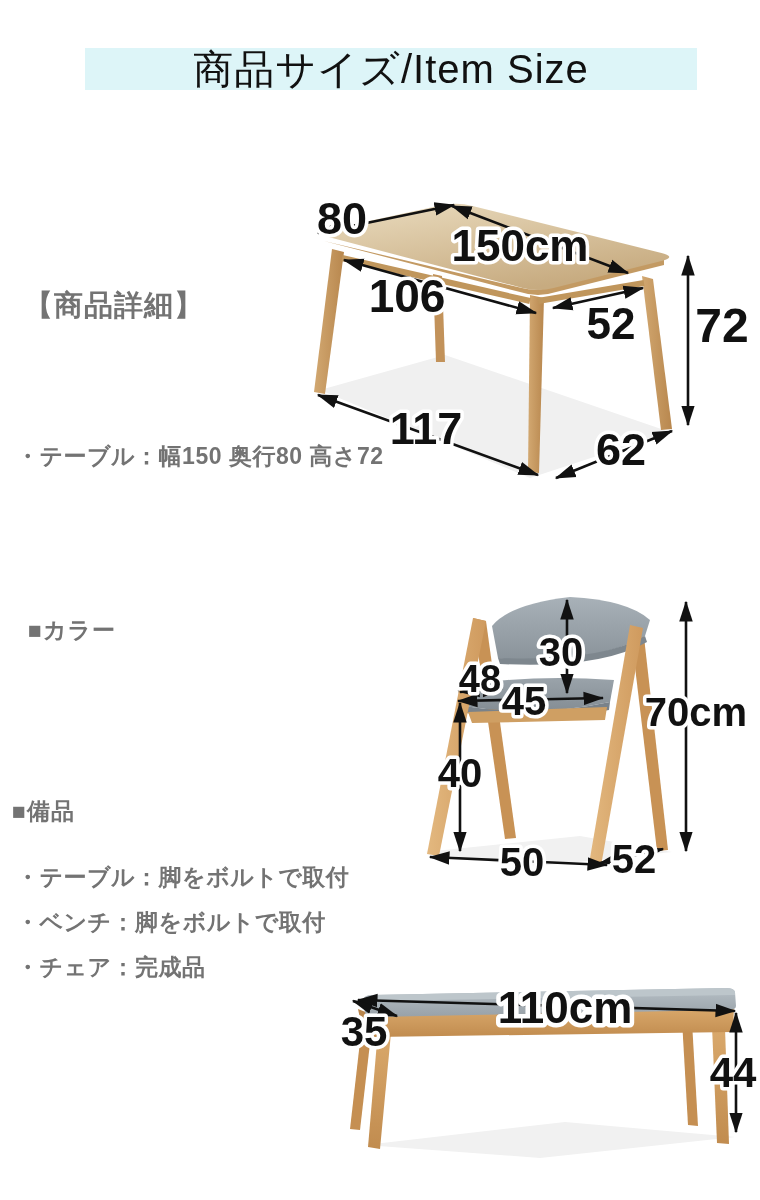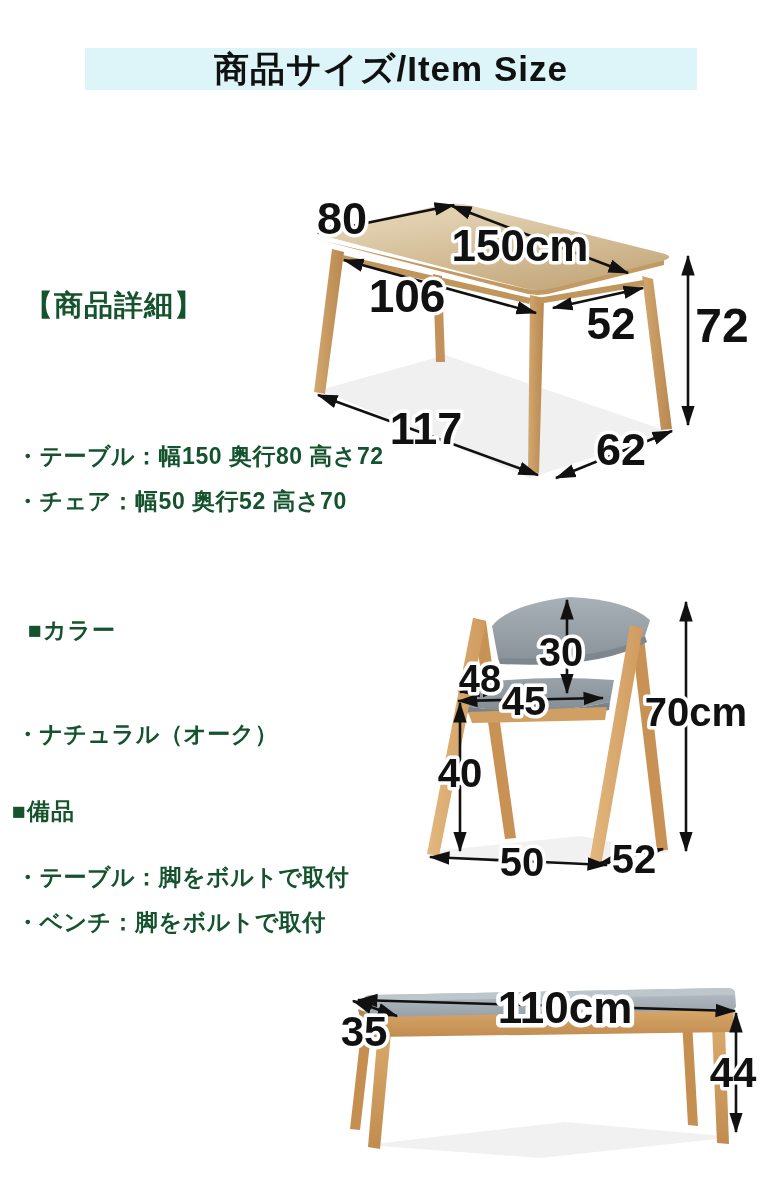--- a/index.html
+++ b/index.html
@@ -1,50 +1,49 @@
 <!DOCTYPE html>
 <html><head>
 <meta charset="utf-8">
 <style>
   html,body{margin:0;padding:0;background:#fff;}
   .page{position:relative;width:760px;height:1200px;background:#fff;overflow:hidden;
         font-family:"Liberation Sans","DejaVu Sans",sans-serif;color:#111;}
   .abs{position:absolute;white-space:nowrap;}
   .banner{left:85px;top:48px;width:612px;height:42px;background:#ddf5f8;
           display:flex;align-items:center;justify-content:center;}
-  .banner span{font-size:35px;font-weight:bold;letter-spacing:1px;}
-  .jp{font-weight:bold;color:#14532d;}
+  .banner span{font-size:40px;font-weight:normal;letter-spacing:1px;}
+  .jp{font-weight:bold;color:#737373;}
   .h1{font-size:29px;letter-spacing:1px;}
   .h2{font-size:23px;letter-spacing:1px;}
   .li{font-size:23px;letter-spacing:0.5px;margin-top:12px;}
   svg{position:absolute;overflow:visible;}
   .dim{font-family:"Liberation Sans","DejaVu Sans",sans-serif;font-weight:700;fill:#111;
        text-anchor:middle;paint-order:stroke;stroke:#ffffff;stroke-width:7px;stroke-linejoin:round;}
   .arrow{stroke:#111;stroke-width:2.6px;fill:none;}
 </style>
 </head>
 <body>
 
 <div class="page">
 
   <div class="abs banner">
     <span>商品サイズ/Item Size</span>
   </div>
 
   <div class="abs jp h1" style="left:24px;top:286px;">【商品詳細】</div>
 
   <div class="abs jp li" style="left:16px;top:429px;">・テーブル：幅150 奥行80 高さ72</div>
-  <div class="abs jp li" style="left:16px;top:474px;">・チェア：幅50 奥行52 高さ70</div>
 
   <div class="abs jp h2" style="left:28px;top:615px;">■カラー</div>
-  <div class="abs jp li" style="left:16px;top:707px;">・ナチュラル（オーク）</div>
 
   <div class="abs jp h2" style="left:12px;top:796px;">■備品</div>
   <div class="abs jp li" style="left:16px;top:895px;">・ベンチ：脚をボルトで取付</div>
   <div class="abs jp li" style="left:16px;top:850px;">・テーブル：脚をボルトで取付</div>
+  <div class="abs jp li" style="left:16px;top:940px;">・チェア：完成品</div>
 
   <svg style="left:280px;top:170px;" width="480" height="345" viewBox="0 0 480 345">
     <defs>
       <marker id="ah" viewBox="0 0 8 6" refX="7.5" refY="3" markerWidth="8" markerHeight="6" orient="auto-start-reverse">
         <path d="M0,0.4 L8,3 L0,5.6 Z" fill="#111"></path>
       </marker>
       <linearGradient id="gTop" x1="0" y1="0" x2="0.55" y2="1">
         <stop offset="0" stop-color="#eadcbf"></stop>
           <stop offset="1" stop-color="#c7ab80"></stop>
       </linearGradient>

